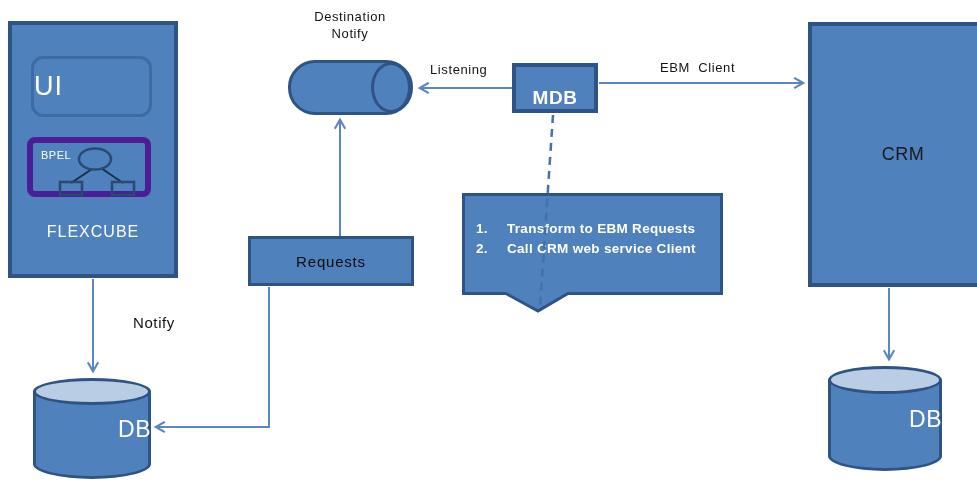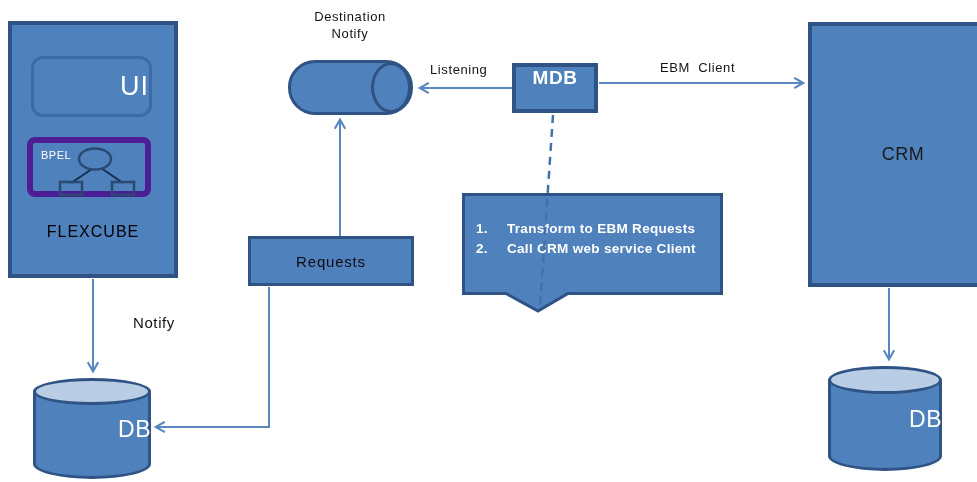--- a/index.html
+++ b/index.html
@@ -18,49 +18,49 @@
     border: 3px solid #2e5384;
     box-sizing: border-box;
   }
   .thick { border-width: 4px; }
 
   
   .flexcube { left: 8px; top: 21px; width: 170px; height: 257px; }
   .ui-box {
     position: absolute; left: 19px; top: 31px; width: 121px; height: 61px;
     border: 3px solid #3d6ba4; border-radius: 12px; box-sizing: border-box;
-    display: flex; align-items: center; justify-content: flex-end;
+    display: flex; align-items: center; justify-content: flex-start;
     color: #ffffff; font-size: 27px; letter-spacing: 1px;
   }
   .bpel-box {
     position: absolute; left: 15px; top: 112px; width: 124px; height: 60px;
     border: 6px solid #4c1d95; border-radius: 8px; box-sizing: border-box;
   }
   .bpel-label {
     position: absolute; left: 8px; top: 6px;
     color: #ffffff; font-size: 11px; letter-spacing: 0.5px;
   }
   .bpel-tree { position: absolute; left: 0; top: 0; }
   .flexcube-label {
     position: absolute; left: 0; top: 198px; width: 100%;
-    text-align: center; font-size: 16px; letter-spacing: 1px; color: #000000;
+    text-align: center; font-size: 16px; letter-spacing: 1px; color: #ffffff;
   }
 
   
   .queue-body { left: 288px; top: 60px; width: 125px; height: 55px; border-radius: 27px; }
   .queue-cap  { left: 371px; top: 62px; width: 40px;  height: 51px; border-radius: 50%; }
   .queue-label {
     position: absolute; left: 285px; top: 8px; width: 130px;
     text-align: center; font-size: 13px; line-height: 17px;
     letter-spacing: 0.6px; color: #141414;
   }
 
   
   .mdb { left: 512px; top: 63px; width: 86px; height: 50px;
-         display: flex; align-items: flex-start; justify-content: center;
+         display: flex; align-items: flex-end; justify-content: center;
          color: #ffffff; font-size: 19px; font-weight: bold; letter-spacing: 0.5px; }
 
   
   .crm { left: 808px; top: 22px; width: 190px; height: 265px;
          display: flex; align-items: center; justify-content: center;
          color: #1a1a1a; font-size: 18px; letter-spacing: 0.5px; }
 
   
   .scheduler { left: 248px; top: 236px; width: 166px; height: 50px;
                display: flex; align-items: center; justify-content: center;

